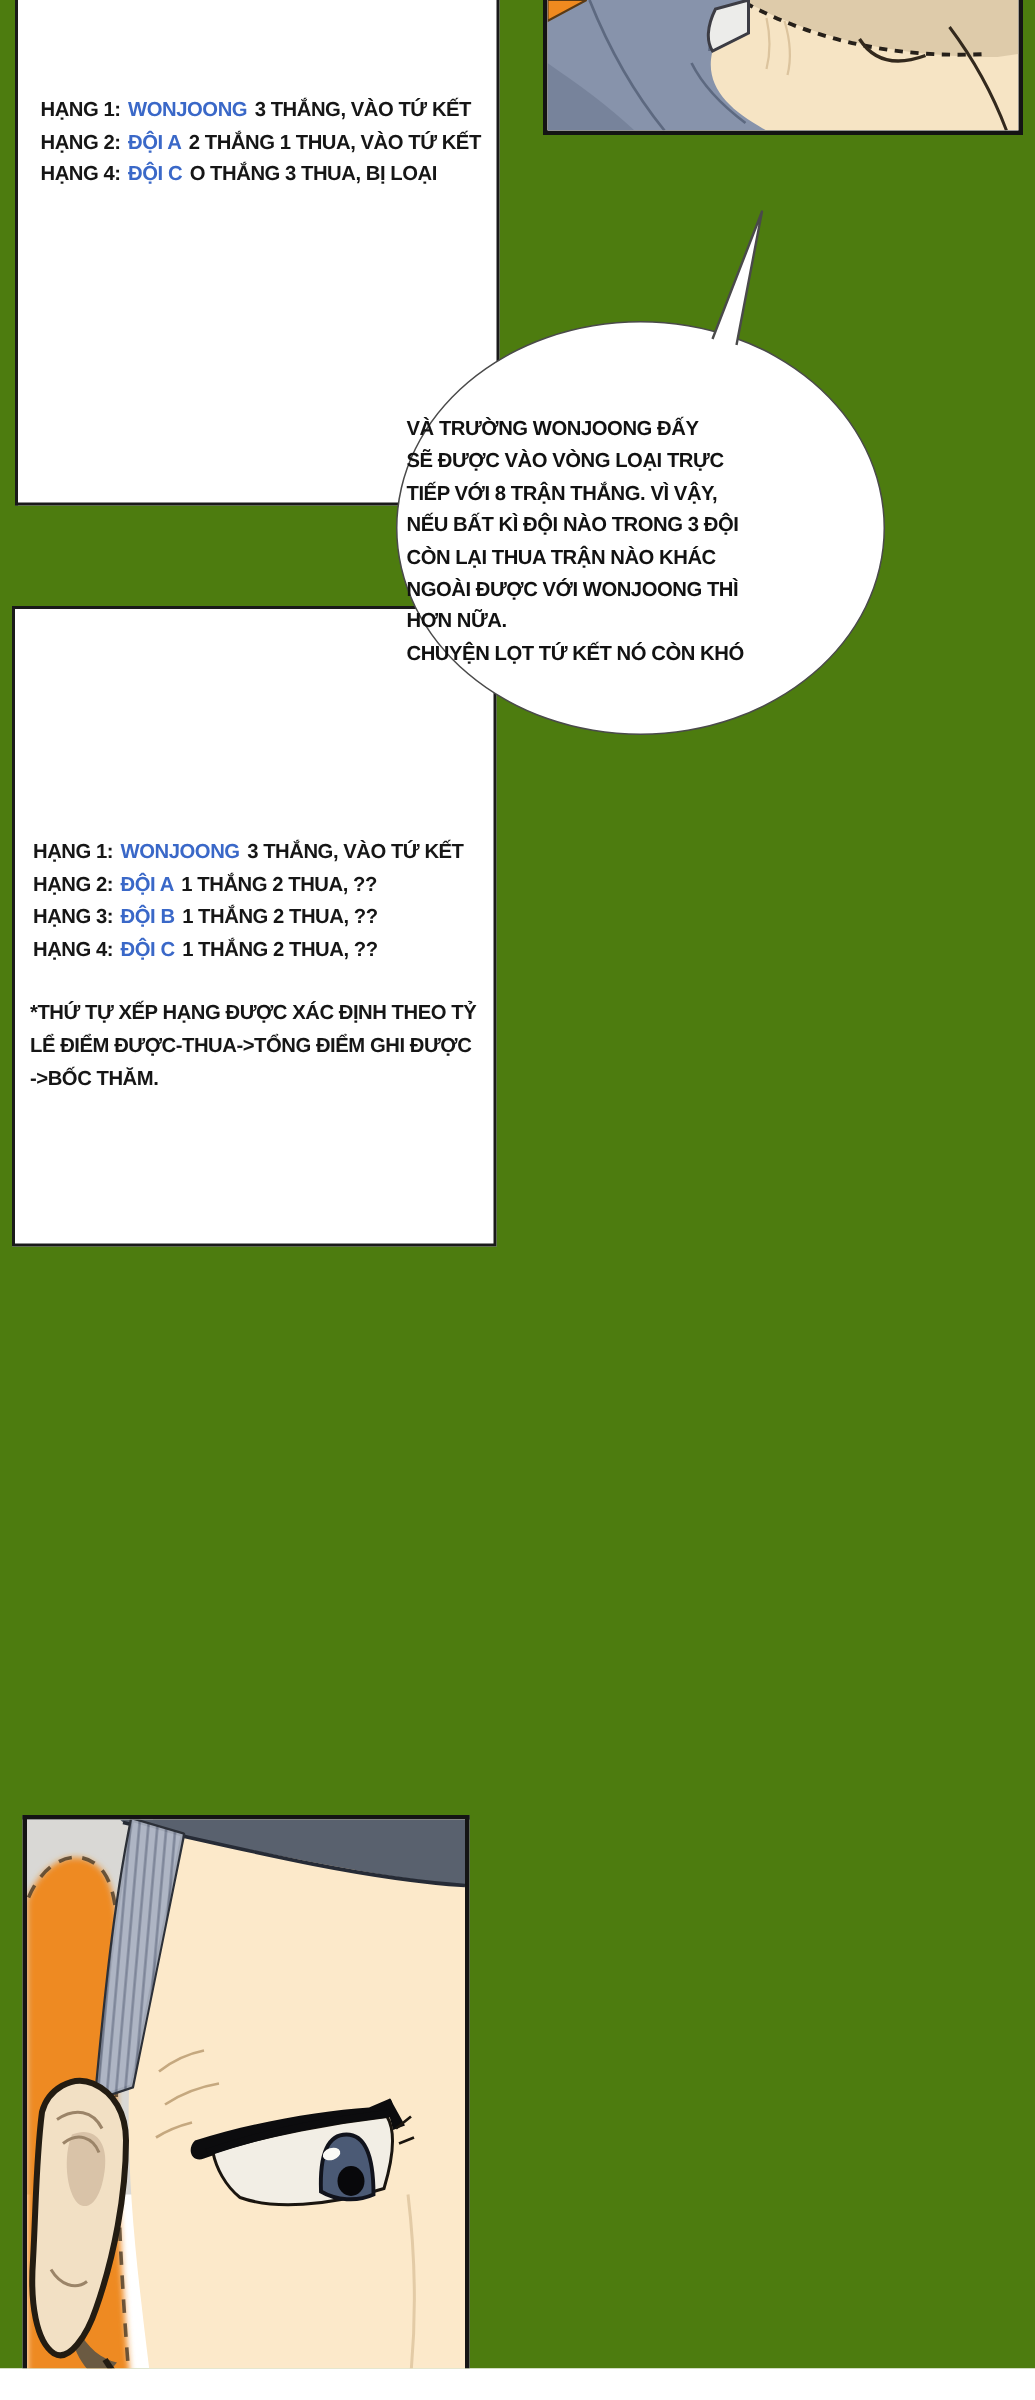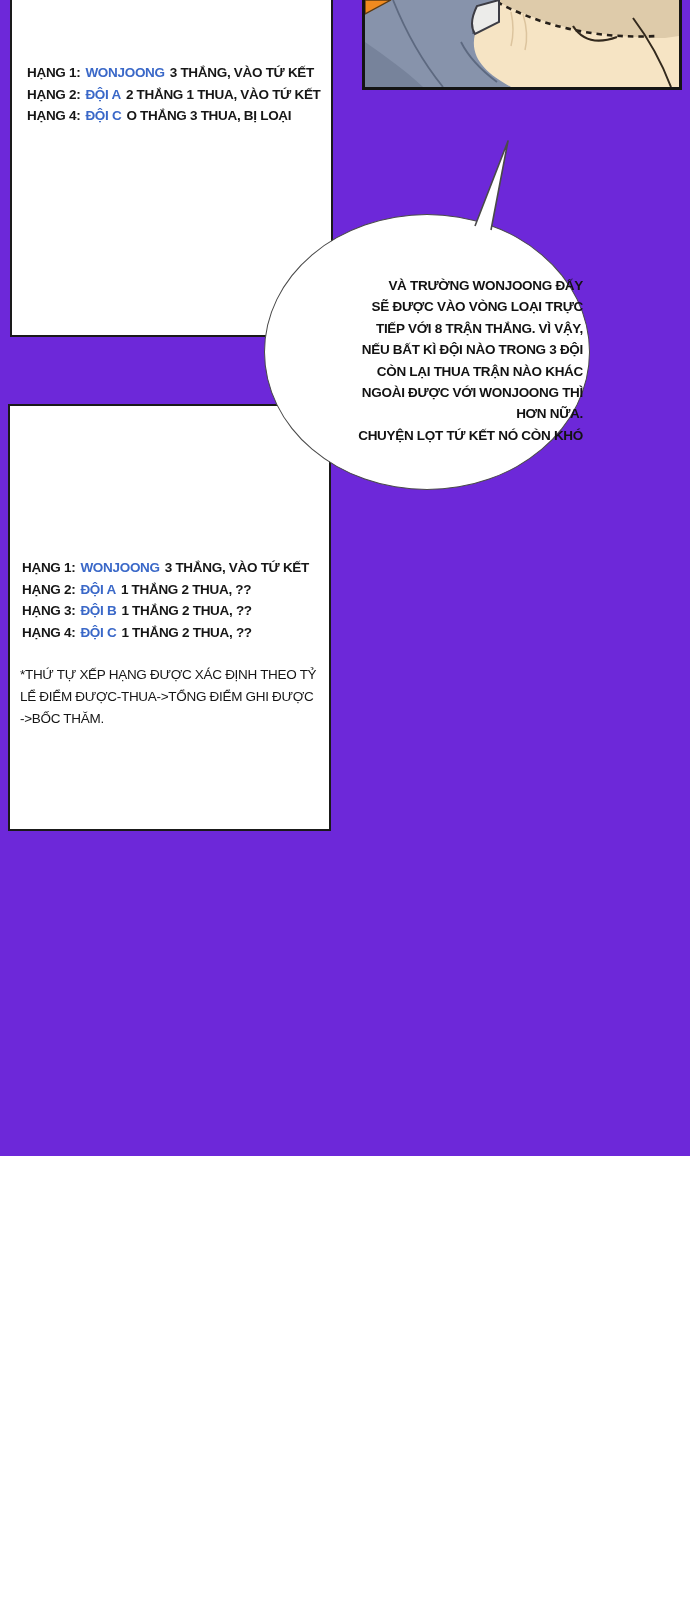--- a/index.html
+++ b/index.html
@@ -1,33 +1,33 @@
 <!DOCTYPE html>
 <html><head>
 <meta charset="utf-8">
 <style>
   html,body{margin:0;padding:0;background:#ffffff;}
-  .canvas{position:relative;width:690px;height:1156px;background:#6d28d9;overflow:hidden;
+  .canvas{position:relative;width:690px;height:1579px;background:#4d7c0f;overflow:hidden;
           font-family:"Liberation Sans","DejaVu Sans",sans-serif;}
   .standings{position:absolute;background:#ffffff;border:2px solid #1a1a1a;box-sizing:border-box;z-index:1;}
   #box1{left:10px;top:0;width:323px;height:337px;border-top:none;}
   #box2{left:8px;top:404px;width:323px;height:427px;}
   .rows{position:absolute;white-space:nowrap;font-size:13.5px;font-weight:700;
         color:#161616;letter-spacing:-0.3px;}
   #box1 .rows{left:15px;top:62px;}
   #box2 .rows{left:12px;top:151px;}
   .row{height:21.6px;line-height:21.6px;}
   .rank{margin-right:5px;}
   .team{color:#3a68c8;margin-right:5px;}
-  .footnote{position:absolute;left:10px;top:258px;font-size:13.5px;font-weight:400;
+  .footnote{position:absolute;left:10px;top:258px;font-size:13.5px;font-weight:700;
             color:#161616;letter-spacing:-0.3px;white-space:nowrap;}
   .footnote .fl{height:21.8px;line-height:21.8px;}
   #bubble{position:absolute;left:264px;top:214px;width:326px;height:276px;background:#ffffff;
           border:1.6px solid #4a4a4a;border-radius:50%;box-sizing:border-box;z-index:3;}
-  .bubble-text{position:absolute;left:6px;right:6px;top:60px;text-align:right;
+  .bubble-text{position:absolute;left:6px;right:6px;top:60px;text-align:left;
                font-size:13.5px;font-weight:700;line-height:21.4px;color:#121212;letter-spacing:-0.3px;}
   #tail{position:absolute;left:460px;top:134px;z-index:4;}
   .art-panel{position:absolute;background:#fff;box-sizing:border-box;overflow:hidden;z-index:2;}
   #panel-chin{left:362px;top:0;width:320px;height:90px;border:3px solid #141414;border-top:none;}
   #panel-face{left:15px;top:1210px;width:298px;height:390px;border:3px solid #141414;border-bottom:none;}
   .art-panel svg{display:block;width:100%;height:100%;}
 </style>
 </head>
 <body>
 

